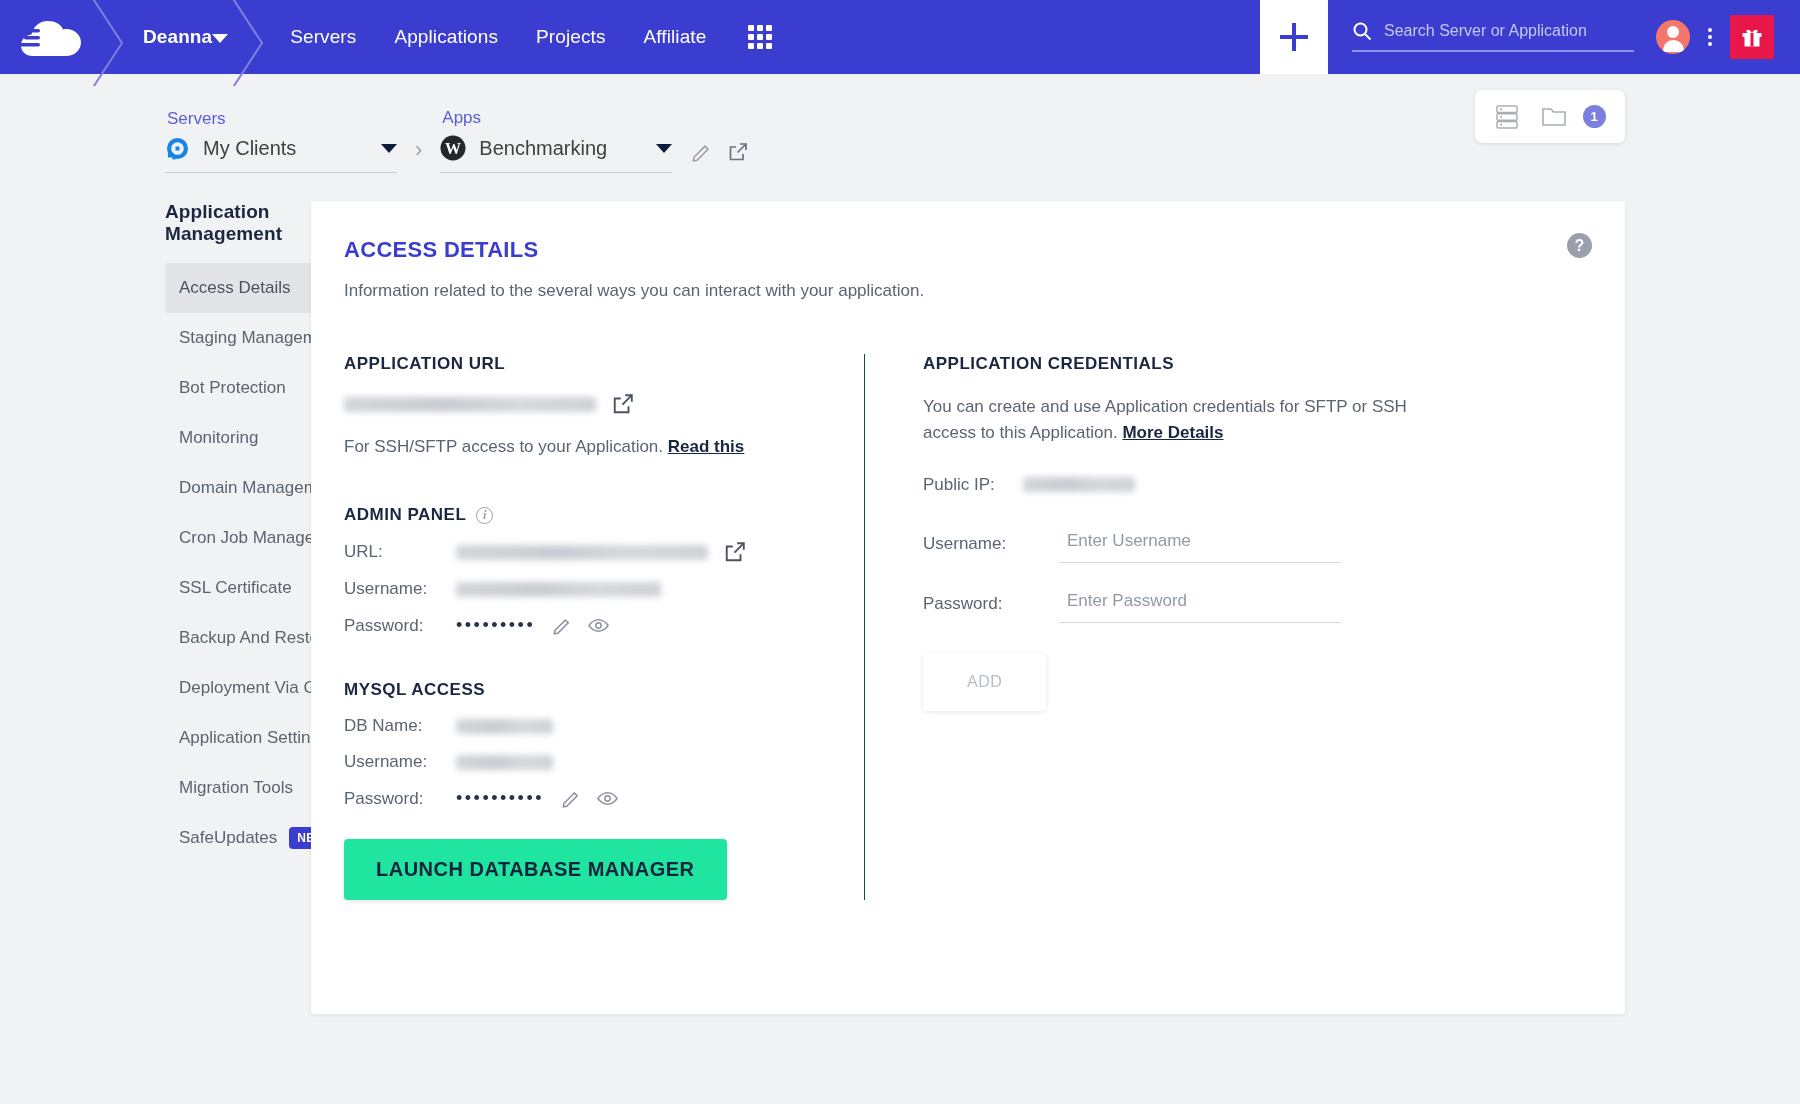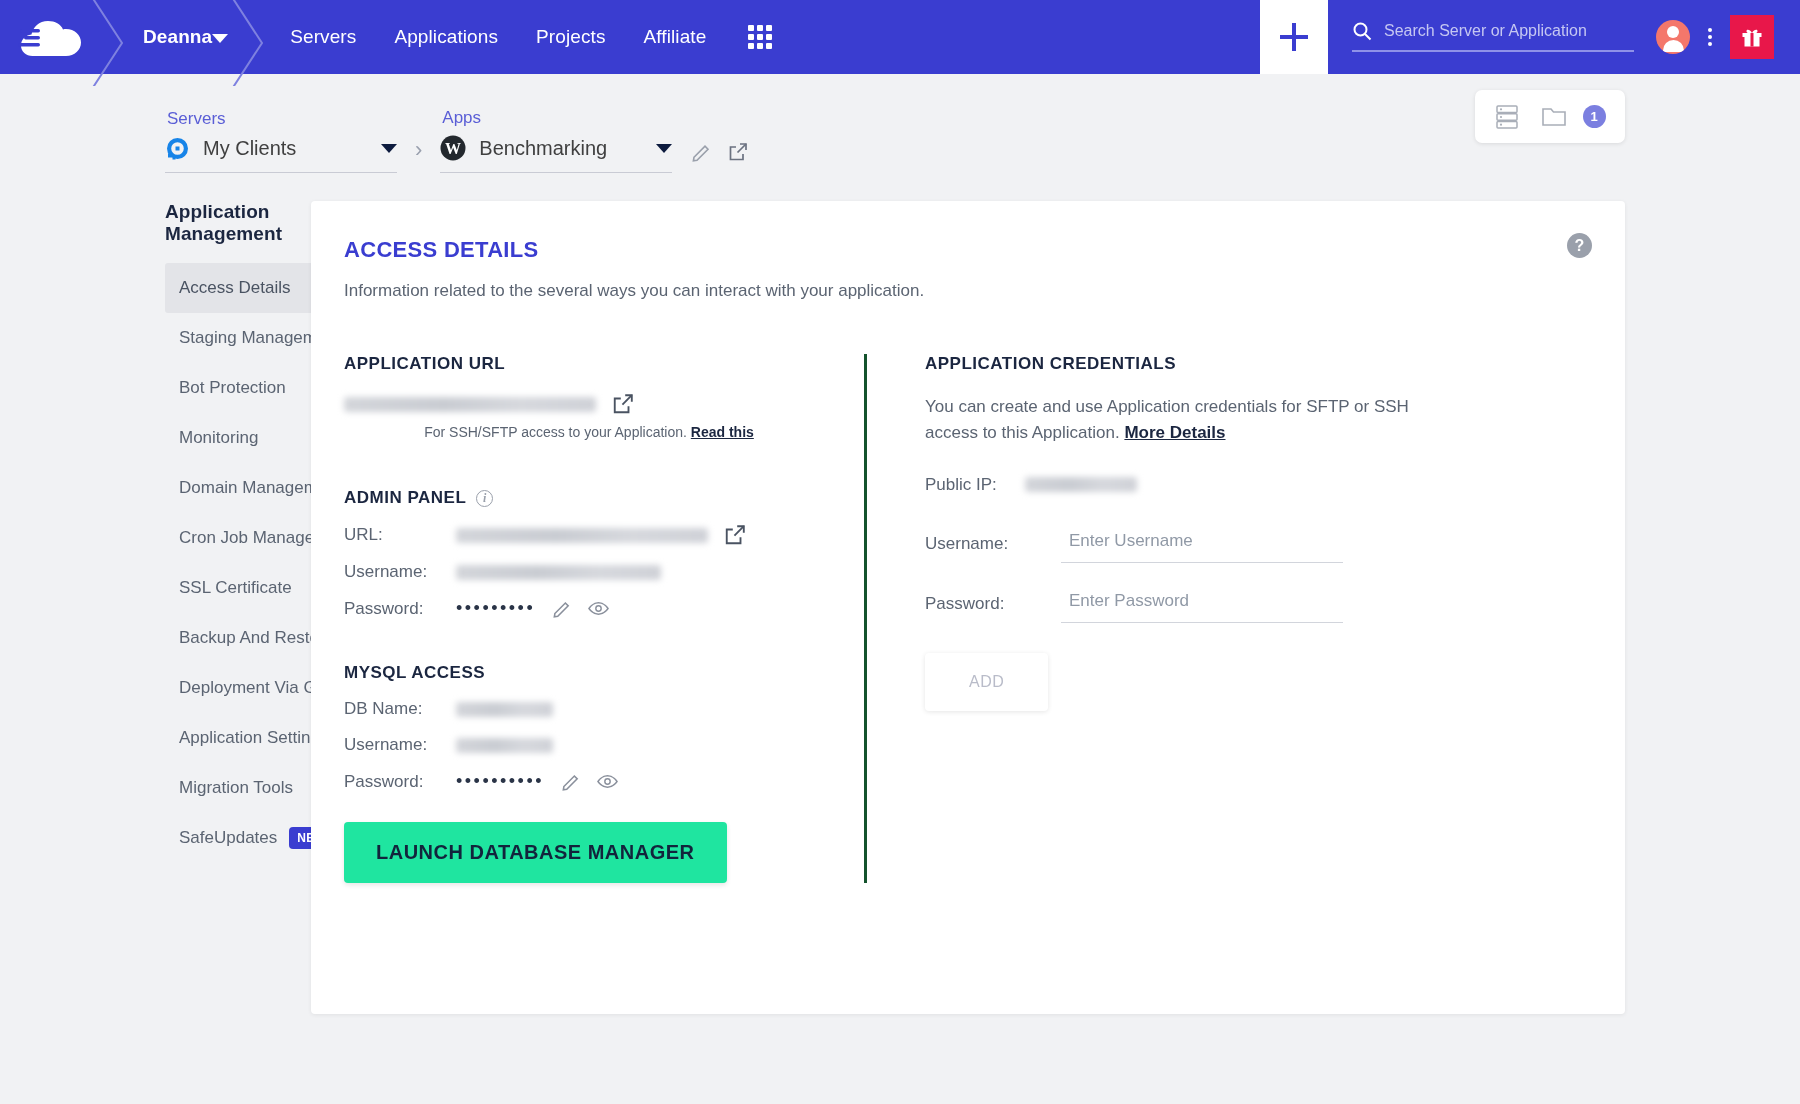--- a/index.html
+++ b/index.html
@@ -208,21 +208,21 @@
   .help-icon {
     position: absolute; right: 33px; top: 32px;
     width: 25px; height: 25px; border-radius: 50%;
     background: #9aa0ab; color: #fff;
     font-size: 16px; font-weight: 700;
     display: flex; align-items: center; justify-content: center;
   }
 
   .cols { display: flex; margin-top: 53px; }
   .col-left { width: 490px; }
-  .col-right { padding-left: 58px; border-left: 3px solid #14532d; margin-left: 30px; flex: 1; }
+  .col-right { padding-left: 58px; border-left: 1px solid #14532d; margin-left: 30px; flex: 1; }
 
   .sec-head {
     font-size: 17px; font-weight: 700; color: #1b2640;
     letter-spacing: .5px;
     display: flex; align-items: center; gap: 10px;
   }
   .info-circle {
     width: 17px; height: 17px; border-radius: 50%;
     border: 1.6px solid #9aa0ab; color: #9aa0ab;
     font-size: 12px; font-style: italic; font-weight: 700;
@@ -233,21 +233,21 @@
     background: linear-gradient(90deg,#d3d5da,#c9ccd2 40%,#d6d8dd 70%,#cfd1d7);
     filter: blur(3.4px);
     border-radius: 3px;
     display: inline-block;
     height: 15px;
   }
   .row-line { display: flex; align-items: center; margin-top: 16px; }
   .row-label { font-size: 17px; color: #5b6472; width: 112px; flex-shrink: 0; }
   .ext-link { margin-left: 16px; display: inline-flex; }
   .note {
-    font-size: 14px; color: #5b6472; margin-top: 9px; text-align: center;
+    font-size: 17px; color: #5b6472; margin-top: 22px;
   }
   .note a, .inline-link {
     color: #1b2640; font-weight: 700; text-decoration: underline;
   }
   .dots { letter-spacing: 2.5px; font-size: 18px; color: #2a3447; }
   .mini-icons { display: flex; align-items: center; gap: 16px; margin-left: 18px; }
 
   .launch-btn {
     margin-top: 30px;
     background: #1fe5a0;

